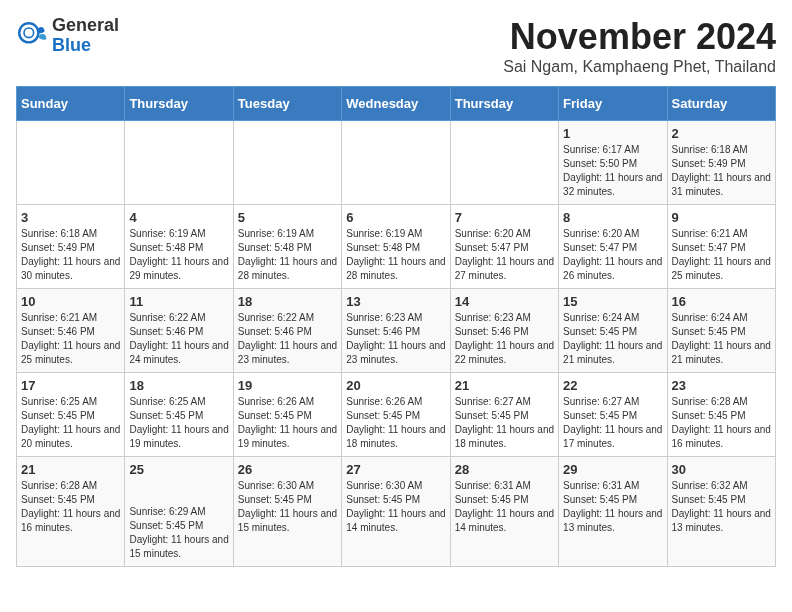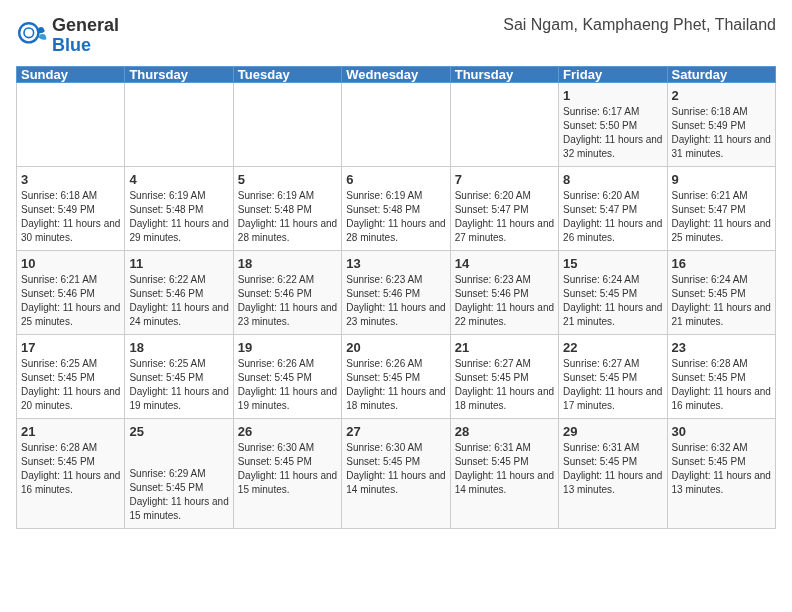--- a/index.html
+++ b/index.html
@@ -48,21 +48,21 @@
     .calendar {
       width: 100%;
       border-collapse: collapse;
       table-layout: fixed;
     }
     .calendar thead tr {
       background-color: #3a7abf;
       color: #fff;
     }
     .calendar thead th {
-      padding: 0 4px;
+      padding: 9px 4px;
       font-size: 13px;
       font-weight: bold;
       text-align: left;
       border: 1px solid #5a9ad4;
     }
     .calendar tbody tr {
       border: 1px solid #ddd;
     }
     .calendar tbody td {
       vertical-align: top;
@@ -100,20 +100,21 @@
       <circle cx="16" cy="16" r="6" fill="none" stroke="#1a6fc4" stroke-width="2"></circle>
       <path d="M28 10 Q34 6 36 14 Q32 18 28 16 Z" fill="#1a6fc4"></path>
       <path d="M30 18 Q38 16 38 24 Q32 26 28 22 Z" fill="#3a9ad4"></path>
     </svg>
     <div class="logo-text">
       <span class="logo-general">General</span><br>
       <span class="logo-blue">Blue</span>
     </div>
   </div>
   <div class="title-block">
+    <h1>November 2024</h1>
     <h2>Sai Ngam, Kamphaeng Phet, Thailand</h2>
   </div>
 </div>
 
 <table class="calendar">
   <thead>
     <tr>
     <th>Sunday</th>
         <th>Thursday</th>
         <th>Tuesday</th>

